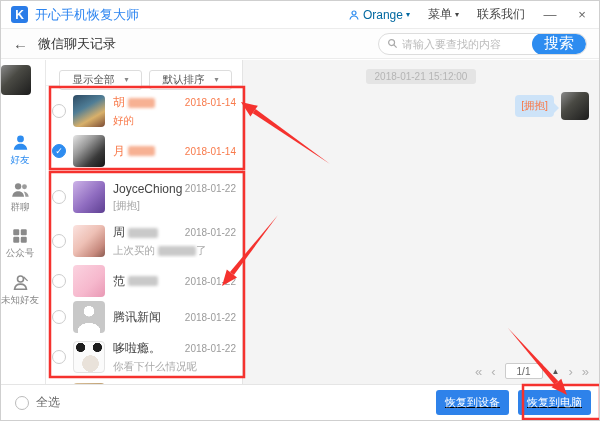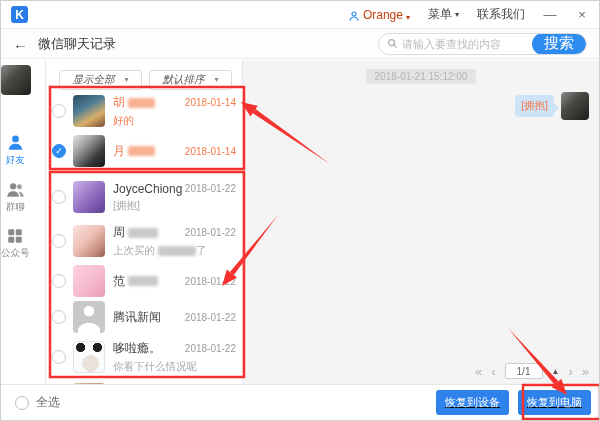--- a/index.html
+++ b/index.html
@@ -6,21 +6,21 @@
   html,body { width:600px; height:421px; }
   body { font-family:"Liberation Sans","DejaVu Sans",sans-serif; background:#fff; }
   .window { position:relative; width:600px; height:421px; border:1px solid #cfcfcf; background:#fff; overflow:hidden; }
 
   
   .hdr { height:28px; display:flex; align-items:center; padding:0 10px; border-bottom:1px solid #ececec; background:#fff; }
   .logo { width:17px; height:17px; background:#2a7ce8; color:#fff; border-radius:3px; font-size:12px; font-weight:bold; display:flex; align-items:center; justify-content:center; }
   .app-title { color:#2d85f0; font-size:13px; margin-left:7px; }
   .hdr-right { margin-left:auto; display:flex; align-items:center; gap:18px; }
   .hdr-item { font-size:12px; color:#444; display:flex; align-items:center; gap:3px; cursor:default; }
-  .hdr-item.blue { color:#c2410c;align-items:flex-end; }
+  .hdr-item.blue { color:#0369a1; }
   .caret { font-size:8px; color:inherit; }
   .win-btn { color:#666; font-size:13px; width:14px; text-align:center; }
 
   
   .tbar { height:30px; display:flex; align-items:center; padding:0 12px; border-bottom:1px solid #ececec; background:#fdfdfd; }
   .back { font-size:15px; color:#555; }
   .page-title { font-size:13px; color:#333; margin-left:10px; }
   .search-wrap { margin-left:auto; display:flex; align-items:center; height:22px; border:1px solid #ddd; border-radius:12px; background:#fff; overflow:hidden; }
   .search-wrap svg { margin:0 4px 0 8px; }
   .search-input { border:none; outline:none; width:130px; font-size:11px; color:#666; background:transparent; }
@@ -32,21 +32,21 @@
   .side { width:45px; border-right:1px solid #e8e8e8; background:#fff; display:flex; flex-direction:column; align-items:flex-start; }
   .side-avatar { width:30px; height:30px; border-radius:4px; margin-top:5px; }
   .av-user { background:linear-gradient(135deg,#8a8a8a 0%,#4a4a44 40%,#1c1c1c 100%); }
   .nav { margin-top:38px; display:flex; flex-direction:column; gap:13px; align-items:center; }
   .nav-item { display:flex; flex-direction:column; align-items:center; gap:2px; cursor:pointer; }
   .nav-item span.lbl { font-size:9.5px; color:#8a8a8a; white-space:nowrap; }
   .nav-item.active span.lbl { color:#2d8cf0; }
 
   
   .list-panel { width:197px; border-right:1px solid #e4e4e4; background:#fff; position:relative; overflow:hidden; }
-  .filters { height:26px; display:flex; align-items:center; gap:7px; padding:14px 0 0 13px; border-bottom:1px solid #f0f0f0;font-style:italic; }
+  .filters { height:26px; display:flex; align-items:center; gap:7px; padding:14px 0 0 13px; border-bottom:1px solid #f0f0f0; }
   .drop { height:20px; min-width:83px; border:1px solid #ddd; border-radius:3px; background:#fff; font-size:10.5px; color:#555; display:flex; align-items:center; justify-content:center; gap:10px; cursor:pointer; }
   .drop .caret { color:#888; }
   .rows { position:absolute; top:29px; left:0; right:0; bottom:0; overflow:hidden; }
   .row { display:flex; align-items:center; padding:0 6px; }
   .row .cb { width:14px; height:14px; border-radius:50%; border:1px solid #ccc; background:#fff; flex:none; margin-right:7px; font-size:9px; color:#fff; display:flex; align-items:center; justify-content:center; }
   .row .cb.on { background:#2d8cf0; border-color:#2d8cf0; }
   .row .av { width:32px; height:32px; border-radius:4px; flex:none; }
   .row .txt { flex:1; margin-left:8px; min-width:0; display:flex; flex-direction:column; justify-content:center; gap:3px; }
   .line1 { display:flex; align-items:center; }
   .nm { font-size:12px; color:#444; white-space:nowrap; }
@@ -94,20 +94,21 @@
   
   .anno { position:absolute; inset:0; pointer-events:none; z-index:99; }
 </style>
 </head>
 <body>
 
 <div class="window">
 
   <div class="hdr">
     <div class="logo">K</div>
+    <div class="app-title">开心手机恢复大师</div>
     <div class="hdr-right">
       <div class="hdr-item blue">
         <svg width="12" height="12" viewBox="0 0 24 24">
             <circle cx="12" cy="8" r="4" fill="none" stroke="#2d8cf0" stroke-width="2.4"></circle>
             <path d="M4 21c1-5 4.5-7 8-7s7 2 8 7" fill="none" stroke="#2d8cf0" stroke-width="2.4"></path>
           </svg>
         <span>Orange</span>
         <span class="caret">▾</span>
       </div>
       <div class="hdr-item">
@@ -158,20 +159,28 @@
         </div>
         <div class="nav-item">
           <svg width="18" height="18" viewBox="0 0 24 24">
               <rect x="3" y="3" width="8" height="8" rx="1.5" fill="#8a8a8a"></rect>
               <rect x="13" y="3" width="8" height="8" rx="1.5" fill="#8a8a8a"></rect>
               <rect x="3" y="13" width="8" height="8" rx="1.5" fill="#8a8a8a"></rect>
               <rect x="13" y="13" width="8" height="8" rx="1.5" fill="#8a8a8a"></rect>
             </svg>
           <span class="lbl">公众号</span>
         </div>
+        <div class="nav-item">
+          <svg width="19" height="19" viewBox="0 0 24 24">
+              <circle cx="12" cy="7.5" r="3.8" fill="none" stroke="#8a8a8a" stroke-width="2"></circle>
+              <path d="M4.5 20.5c.6-4.3 3.8-6.4 7.5-6.4s6.9 2.1 7.5 6.4z" fill="none" stroke="#8a8a8a" stroke-width="2"></path>
+              <line x1="16" y1="5" x2="21" y2="10" stroke="#8a8a8a" stroke-width="1.6"></line>
+            </svg>
+          <span class="lbl">未知好友</span>
+        </div>
       </div>
     </aside>
 
     <section class="list-panel">
       <div class="filters">
         <div class="drop">
           <span>显示全部</span>
           <span class="caret">▾</span>
         </div>
         <div class="drop">

